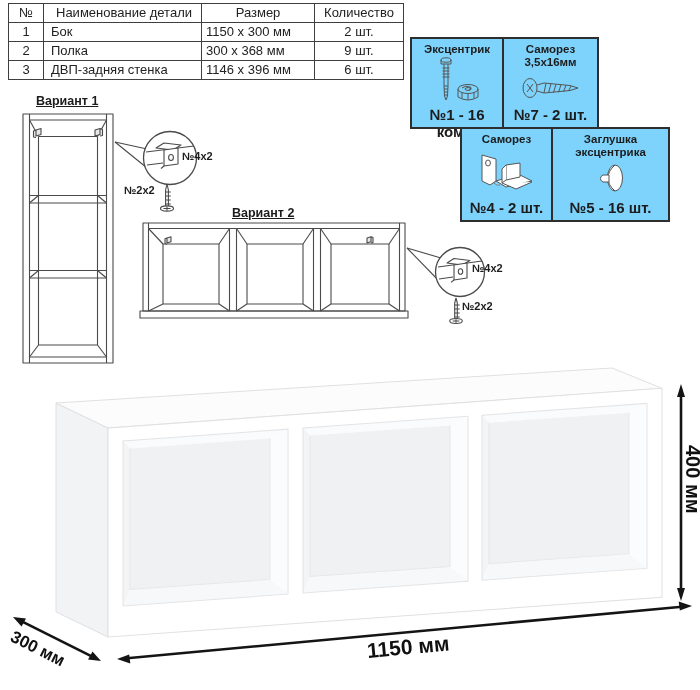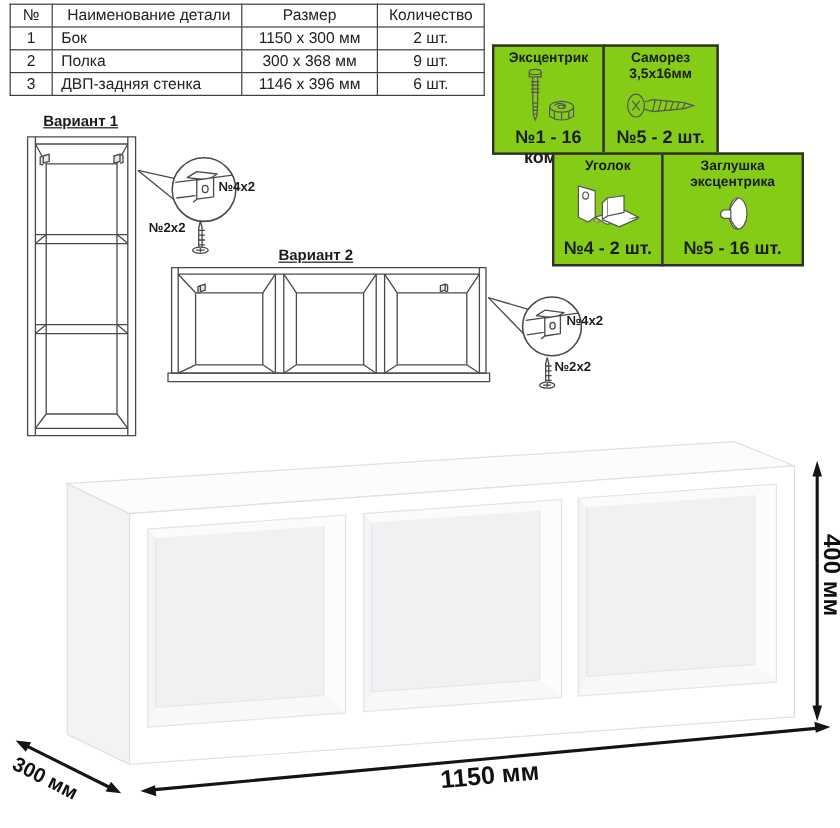--- a/index.html
+++ b/index.html
@@ -12,25 +12,25 @@
     position:absolute;left:8px;top:3px;border-collapse:collapse;
     font-size:13px;color:#222;
   }
   #parts-table th,#parts-table td{
     border:1.4px solid #3f3f3f;padding:0 4px;height:18px;line-height:18px;
     font-weight:normal;background:#fff;white-space:nowrap;
   }
   #parts-table th{text-align:center;}
   .col-num{width:26px;text-align:center;}
   .col-name{width:146px;text-align:left;padding-left:7px !important;}
-  .col-size{width:104px;text-align:center;}
+  .col-size{width:104px;text-align:left;}
   .col-qty{width:80px;text-align:center;}
   
   .hw-cell{
-    position:absolute;border:2px solid #2e2e2e;background:#84cc16;
+    position:absolute;border:2px solid #2e2e2e;background:#7dd3fc;
     display:flex;flex-direction:column;align-items:center;box-sizing:border-box;
   }
   .hw-name{font-size:11.5px;font-weight:bold;text-align:center;line-height:13px;margin-top:4px;}
   .hw-icon{flex:1;display:flex;align-items:center;justify-content:center;}
   .hw-qty{font-size:15px;font-weight:bold;text-align:center;margin-bottom:4px;}
   
   .variant-title{position:absolute;font-size:12.5px;font-weight:bold;text-decoration:underline;}
   .callout-label{position:absolute;font-size:11px;font-weight:bold;}
   .line-art{position:absolute;}
   
@@ -98,26 +98,26 @@
     <div class="hw-name" style="max-width:72px;">Саморез 3,5х16мм</div>
     <div class="hw-icon">
       <svg width="66" height="30" viewBox="0 0 66 30" stroke="#555" fill="none" stroke-width="1">
         <ellipse cx="12" cy="15" rx="7" ry="9.5"></ellipse>
         <path d="M9,11 q3,4 6,8 M9,19 q3,-4 6,-8"></path>
         <path d="M19,12 L26,10 M19,18 L26,20"></path>
         <path d="M26,10 L52,12.5 L60,15 L52,17.5 L26,20"></path>
         <path d="M28,10.3 l-2,9.4 M33,10.8 l-2.5,9 M38,11.2 l-2.5,8.4 M43,11.7 l-2.5,7.6 M48,12.2 l-2.5,6.6 M53,13 l-2.5,5"></path>
       </svg>
     </div>
-    <div class="hw-qty">№5 - 2 шт.</div>
+    <div class="hw-qty">№7 - 2 шт.</div>
   </div>
 
 
   <div class="hw-cell" style="left:460px;top:127px;width:93px;height:95px;">
-    <div class="hw-name">Уголок</div>
+    <div class="hw-name">Саморез</div>
     <div class="hw-icon">
       <svg width="62" height="44" viewBox="0 0 62 44" stroke="#555" fill="#fff" stroke-width="1">
         <path d="M6,4 L20,8 L20,30 L14,34 L6,30 Z"></path>
         <ellipse cx="12" cy="12" rx="2.4" ry="3"></ellipse>
         <path d="M20,30 L30,36 L56,30 L44,24 L30,27 Z"></path>
         <path d="M30,14 L44,12 L44,26 L30,29 Z"></path>
         <path d="M30,14 L26,18 L26,32 L30,29"></path>
         <path d="M26,32 L40,38 L56,31"></path>
         <path d="M18,32 q3,3 6,2" stroke-width="0.8"></path>
       </svg>

